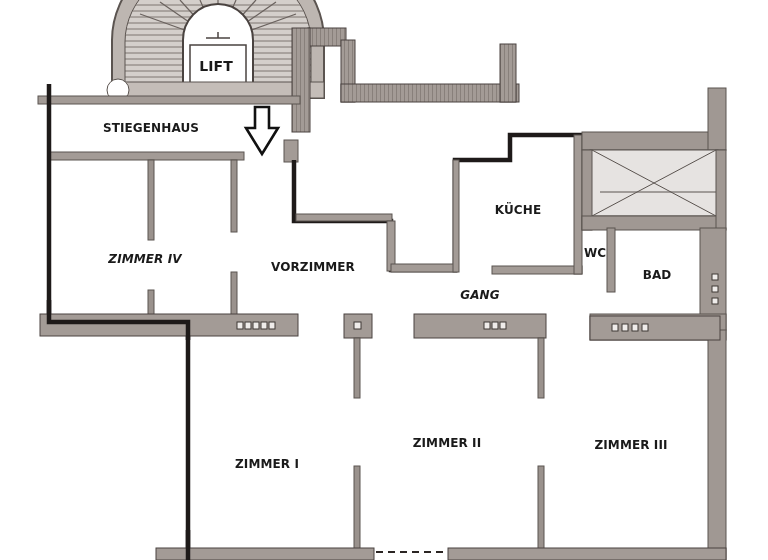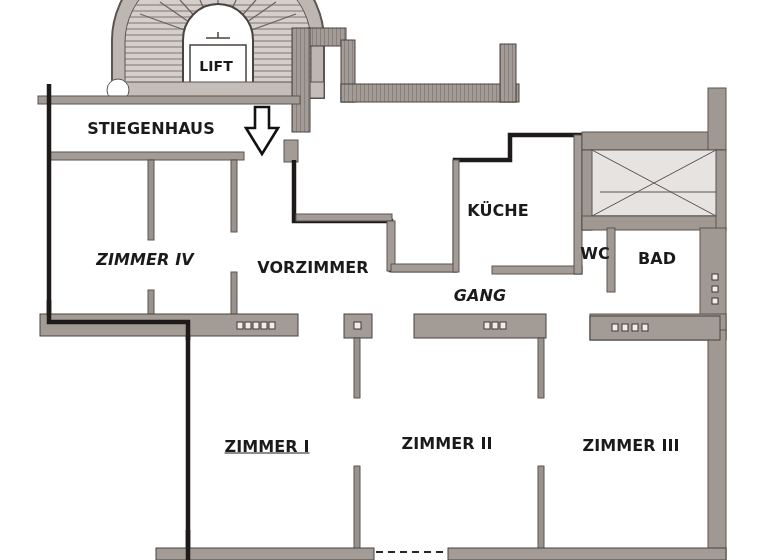--- a/index.html
+++ b/index.html
@@ -18,21 +18,21 @@
       position: absolute;
       left: 0;
       top: 0;
       width: 768px;
       height: 560px;
     }
     .room-label {
       position: absolute;
       font-family: "DejaVu Sans", "Liberation Sans", sans-serif;
       font-weight: bold;
-      font-size: 16px;
+      font-size: 12px;
       color: #1a1a1a;
       white-space: nowrap;
       transform: translate(-50%, -50%);
       letter-spacing: 0.1px;
     }
     .lift-label {
       font-size: 14px;
     }
   </style>
 </head>
@@ -177,19 +177,19 @@
 
   <g>
     <path d="M255,107 L269,107 L269,128 L278,128 L262,154 L246,128 L255,128 Z" fill="#ffffff" stroke="#111111" stroke-width="2.6" stroke-linejoin="miter"></path>
   </g>
 </svg>
 
 <div class="room-label lift-label" style="left:216px; top:66px;">LIFT</div>
 <div class="room-label" style="left:151px; top:128px;">STIEGENHAUS</div>
 <div class="room-label" style="left:145px; top:259px;font-style:italic;">ZIMMER IV</div>
 <div class="room-label" style="left:313px; top:267px;">VORZIMMER</div>
-<div class="room-label" style="left:498px; top:210px;">KÜCHE</div>
+<div class="room-label" style="left:518px; top:210px;">KÜCHE</div>
 <div class="room-label" style="left:595px; top:253px;text-align:right;">WC</div>
-<div class="room-label" style="left:657px; top:258px;">BAD</div>
+<div class="room-label" style="left:657px; top:275px;">BAD</div>
 <div class="room-label" style="left:480px; top:295px;font-style:italic;">GANG</div>
-<div class="room-label" style="left:267px; top:446px;text-decoration:underline;">ZIMMER I</div>
+<div class="room-label" style="left:267px; top:464px;">ZIMMER I</div>
 <div class="room-label" style="left:447px; top:443px;text-align:center;">ZIMMER II</div>
 <div class="room-label" style="left:631px; top:445px;">ZIMMER III</div>
 
 </body></html>

